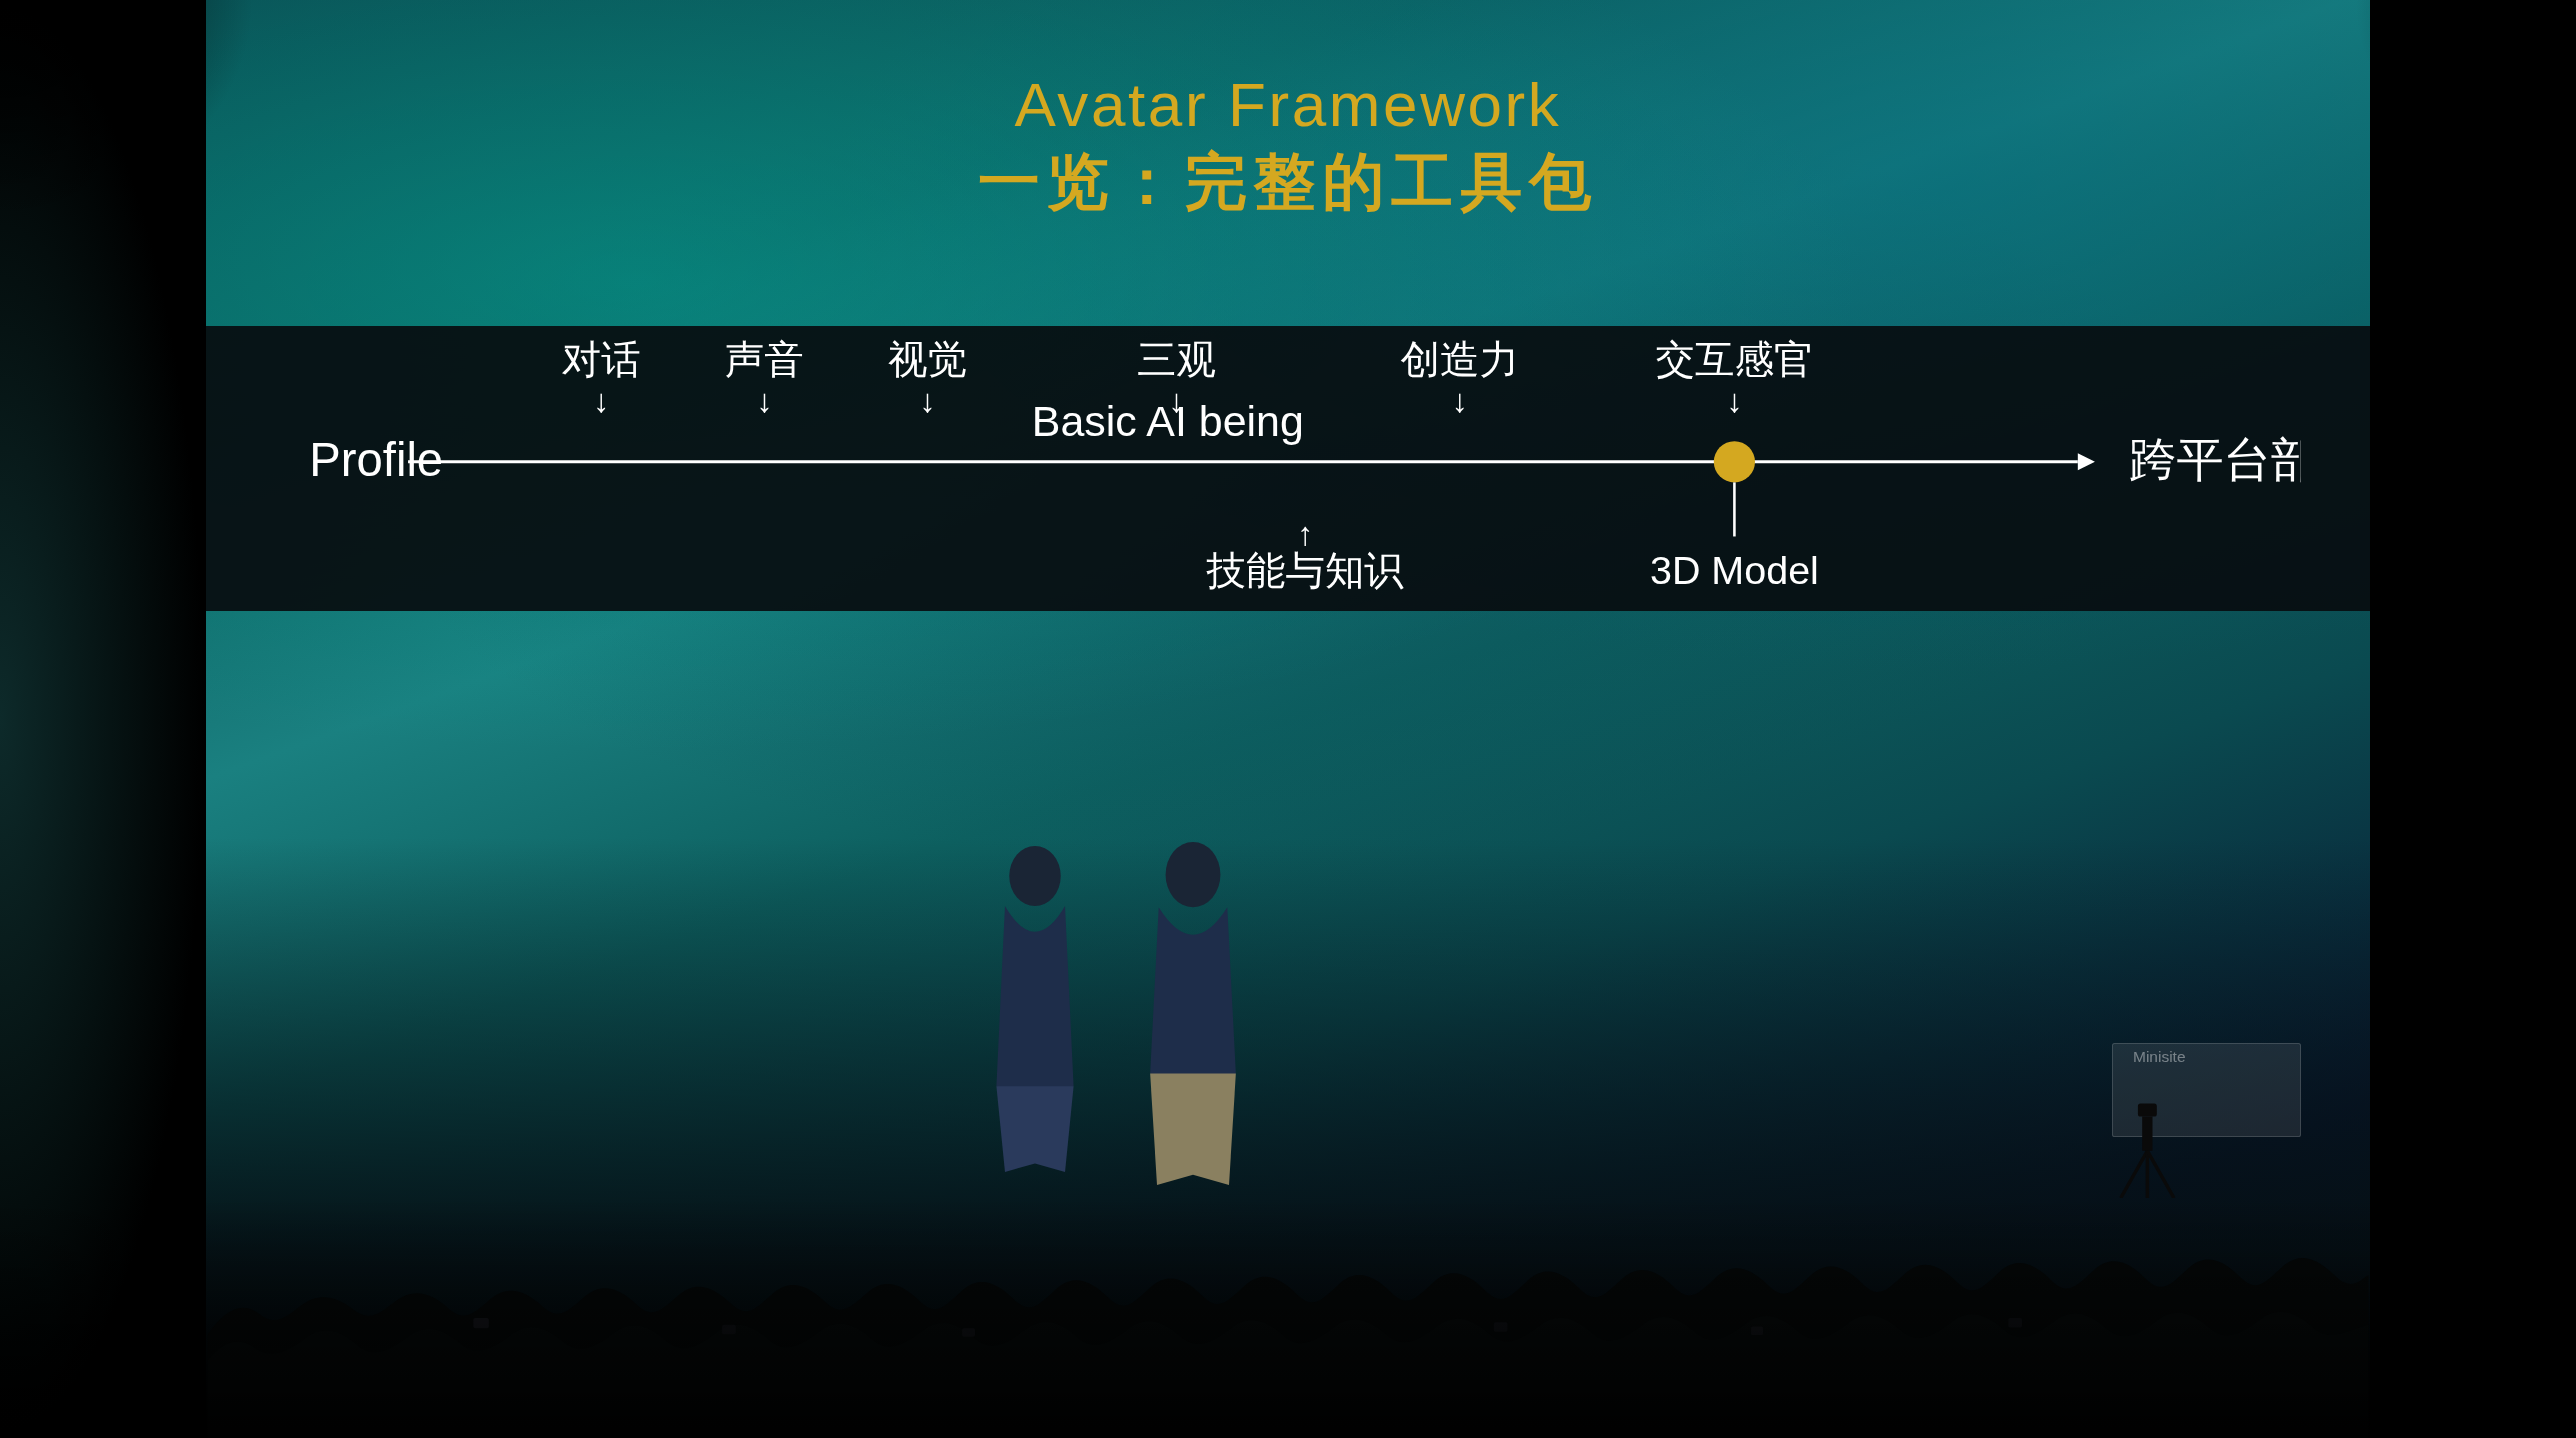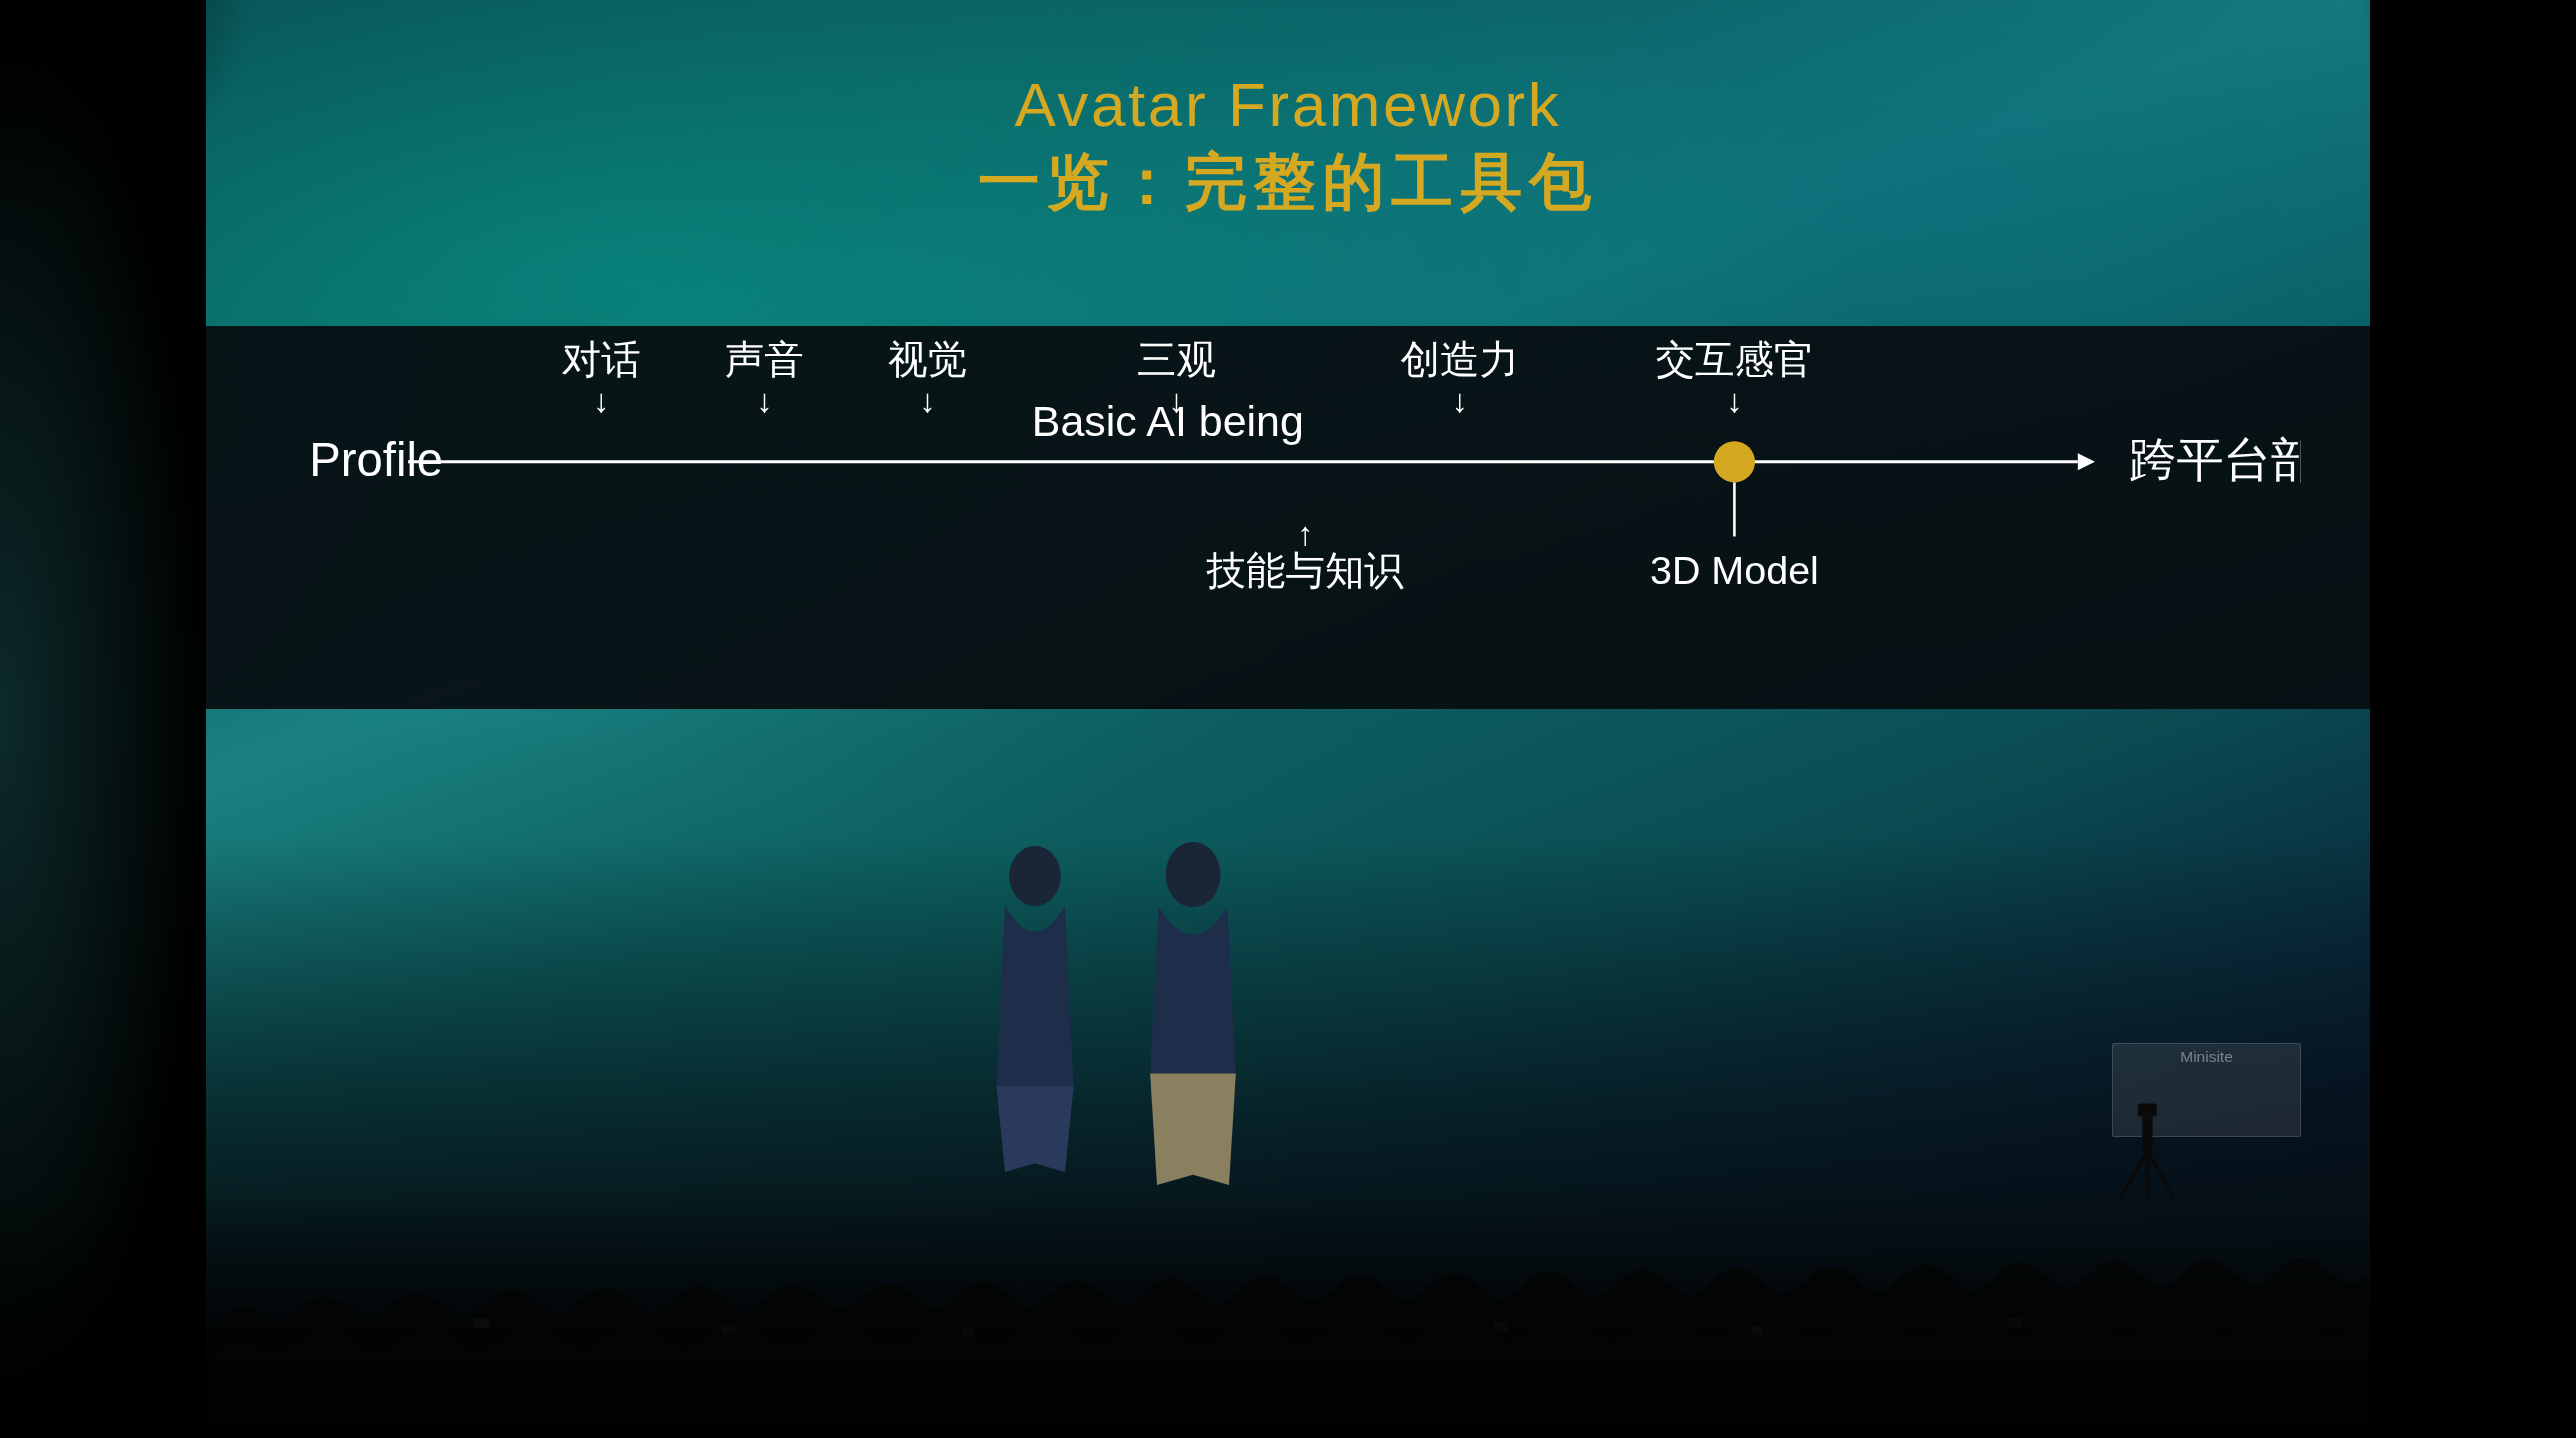--- a/index.html
+++ b/index.html
@@ -80,21 +80,21 @@
       color: #d4a820;
       font-weight: 700;
       letter-spacing: 6.9px;
     }
 
     
     .dark-strip {
       position: absolute;
       top: 326px;
       left: 0; right: 0;
-      height: 383px;
+      height: 285px;
       background: rgba(8, 12, 15, 0.92);
       z-index: 4;
       padding-left: 44px;
     }
 
     
     .stage {
       position: absolute;
       bottom: 0; left: 0; right: 0;
       height: 601px;
@@ -250,21 +250,21 @@
       <rect x="310" y="260" width="18" height="12" rx="2" fill="#202028" opacity="0.6"></rect>
       <rect x="600" y="268" width="16" height="11" rx="2" fill="#1a1a22" opacity="0.5"></rect>
       <rect x="880" y="272" width="15" height="10" rx="2" fill="#1e1e26" opacity="0.5"></rect>
       <rect x="1500" y="265" width="16" height="11" rx="2" fill="#1a1a22" opacity="0.5"></rect>
       <rect x="1800" y="270" width="14" height="10" rx="2" fill="#1e1e26" opacity="0.5"></rect>
       <rect x="2100" y="260" width="16" height="11" rx="2" fill="#1a1a22" opacity="0.5"></rect>
 
     </svg>
 
     <div style="position:absolute;bottom:301px;right:69px;width:189px;height:94px;background:rgba(200,200,200,0.12);border:0.9px solid rgba(255,255,255,0.15);border-radius:2.6px;z-index:6;">
-      <div style="position:absolute;top:4.3px;left:0;right:0;text-align:center;font-size:15.5px;color:rgba(255,255,255,0.4);font-family:Arial;">Minisite</div>
+      <div style="position:absolute;top:4.3px;left:0;right:0;text-align:left;font-size:15.5px;color:rgba(255,255,255,0.4);font-family:Arial;padding-left:20px;">Minisite</div>
     </div>
 
     <svg viewBox="0 0 80 120" style="position:absolute;bottom:240px;right:189px;width:69px;height:103px;z-index:9;">
       <rect x="30" y="10" width="22" height="15" rx="3" fill="#0a0a0a"></rect>
       <rect x="35" y="25" width="12" height="40" fill="#0a0a0a"></rect>
       <line x1="41" y1="65" x2="10" y2="120" stroke="#0a0a0a" stroke-width="4"></line>
       <line x1="41" y1="65" x2="41" y2="120" stroke="#0a0a0a" stroke-width="4"></line>
       <line x1="41" y1="65" x2="72" y2="120" stroke="#0a0a0a" stroke-width="4"></line>
     </svg>
 

